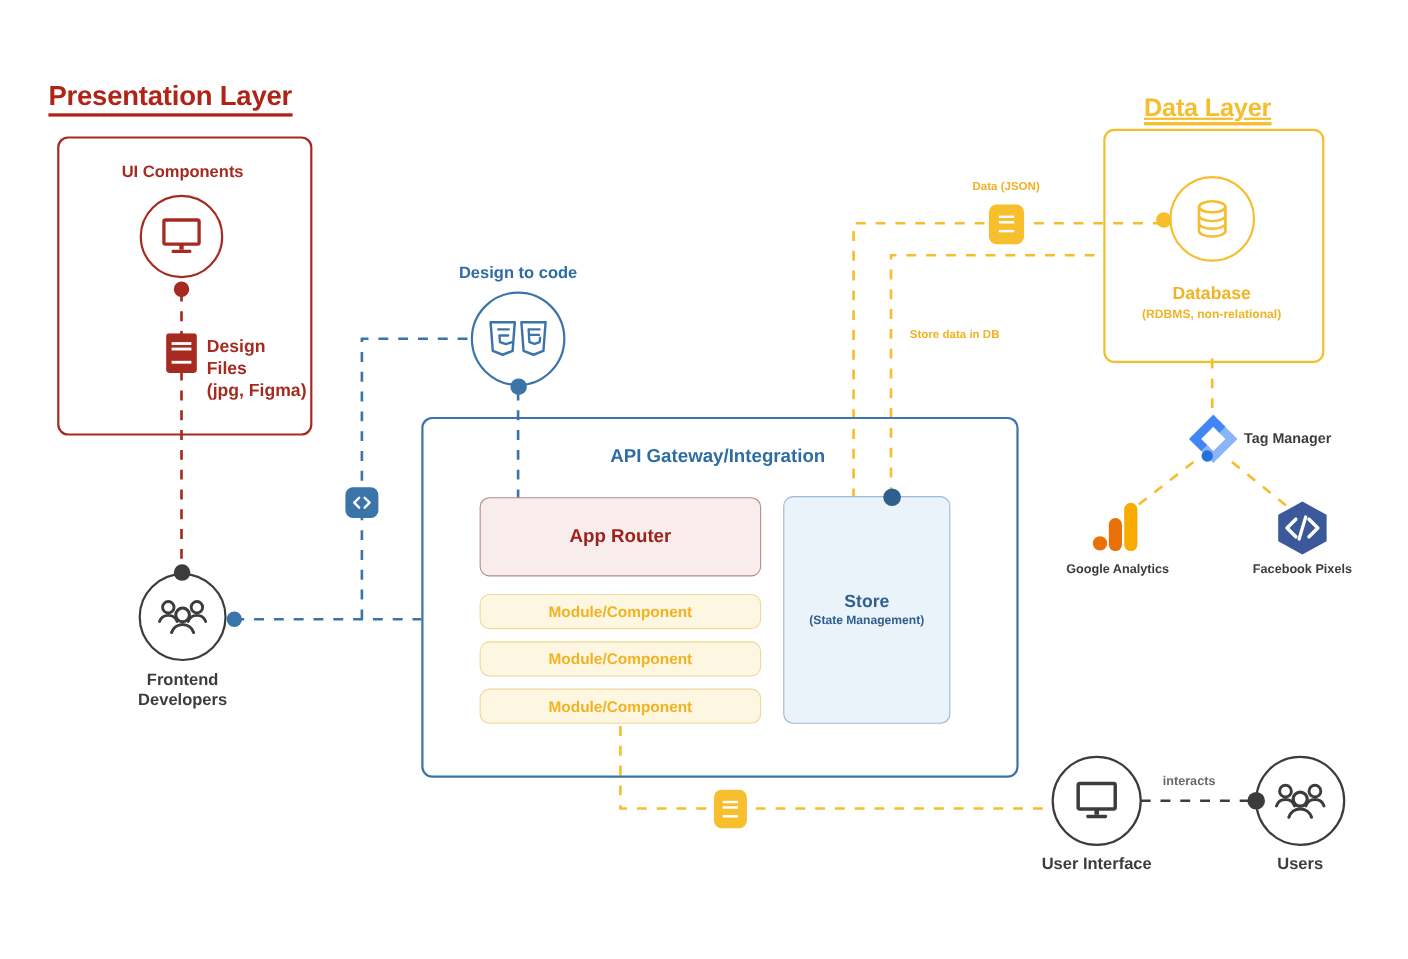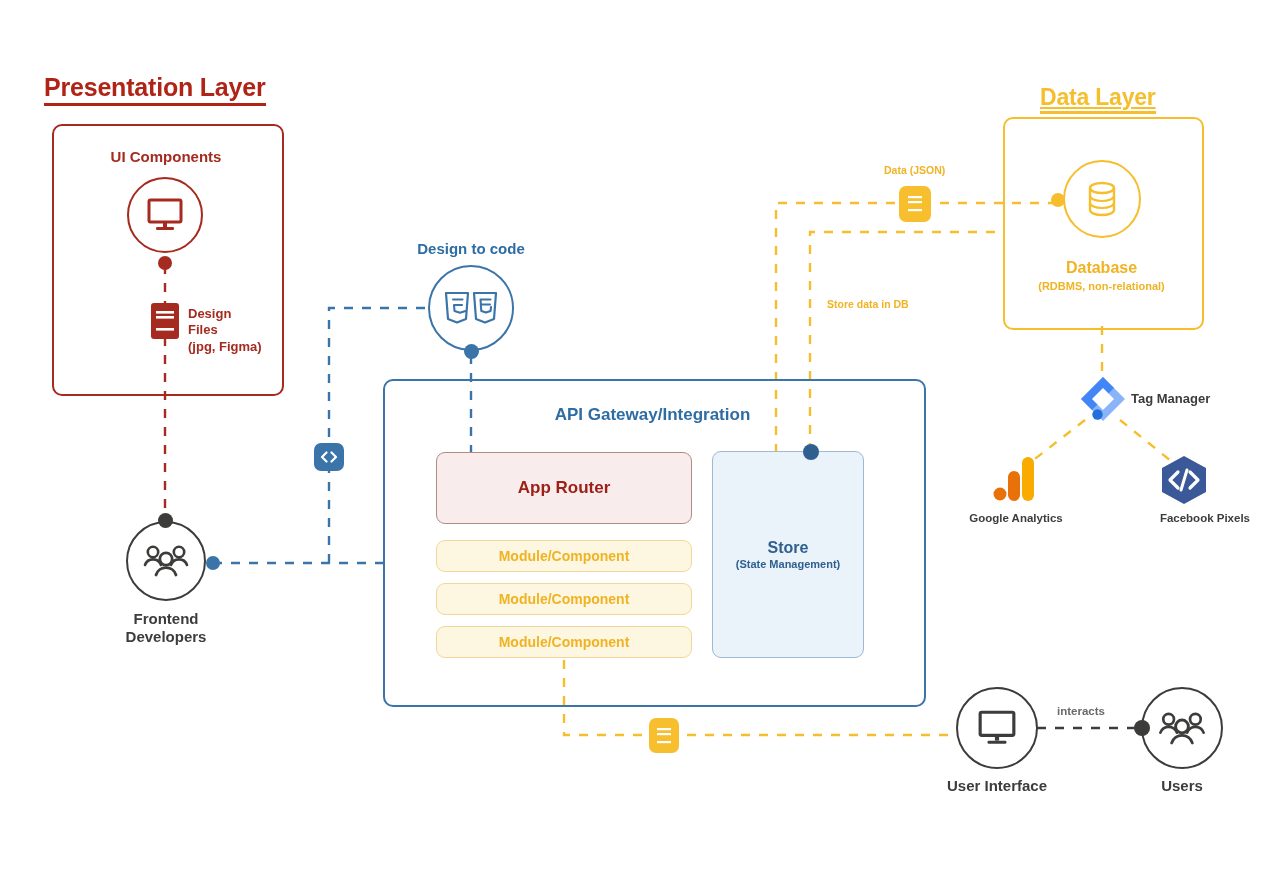--- a/index.html
+++ b/index.html
@@ -132,21 +132,21 @@
   .small-caption {
     position: absolute;
     font-size: 11.5px;
     font-weight: bold;
     color: #3C3C3B;
     white-space: nowrap;
     text-align: center;
   }
   .design-files-txt {
     position: absolute;
-    font-size: 13px;
+    font-size: 16px;
     font-weight: bold;
     color: #A52A1F;
     line-height: 1.25;
     white-space: nowrap;
   }
 </style>
 </head>
 <body>
 
 <div id="stage">
@@ -319,21 +319,21 @@
   <div class="small-caption" style="left:950px; top:512px; width:132px;">Google Analytics</div>
 
   <div class="node" style="left:1158px; top:455px;">
     <svg width="52" height="50" viewBox="0 0 52 50">
       <path d="M26 1 L48 13 L48 37 L26 49 L4 37 L4 13 Z" fill="#3B5998"></path>
       <path d="M20 17 L12 25 L20 33" fill="none" stroke="#ffffff" stroke-width="3.2" stroke-linecap="round" stroke-linejoin="round"></path>
       <path d="M32 17 L40 25 L32 33" fill="none" stroke="#ffffff" stroke-width="3.2" stroke-linecap="round" stroke-linejoin="round"></path>
       <path d="M29 15 L23 35" stroke="#ffffff" stroke-width="3" stroke-linecap="round"></path>
     </svg>
   </div>
-  <div class="small-caption" style="left:1118px; top:512px; width:132px;text-align:right;">Facebook Pixels</div>
+  <div class="small-caption" style="left:1118px; top:512px; width:132px;">Facebook Pixels</div>
 
   <div class="circ circ-gray" style="left:956px; top:687px; width:82px; height:82px;">
     <svg width="40" height="36" viewBox="0 0 38 34">
       <rect x="3" y="2" width="32" height="22" rx="1.5" fill="none" stroke="#3C3C3B" stroke-width="3"></rect>
       <rect x="17" y="24" width="4" height="5" fill="#3C3C3B"></rect>
       <rect x="10" y="29" width="18" height="3" rx="1.2" fill="#3C3C3B"></rect>
     </svg>
   </div>
   <div class="nodelabel" style="left:917px; top:777px; width:160px; font-size:15px; color:#3C3C3B;">User Interface</div>
 

